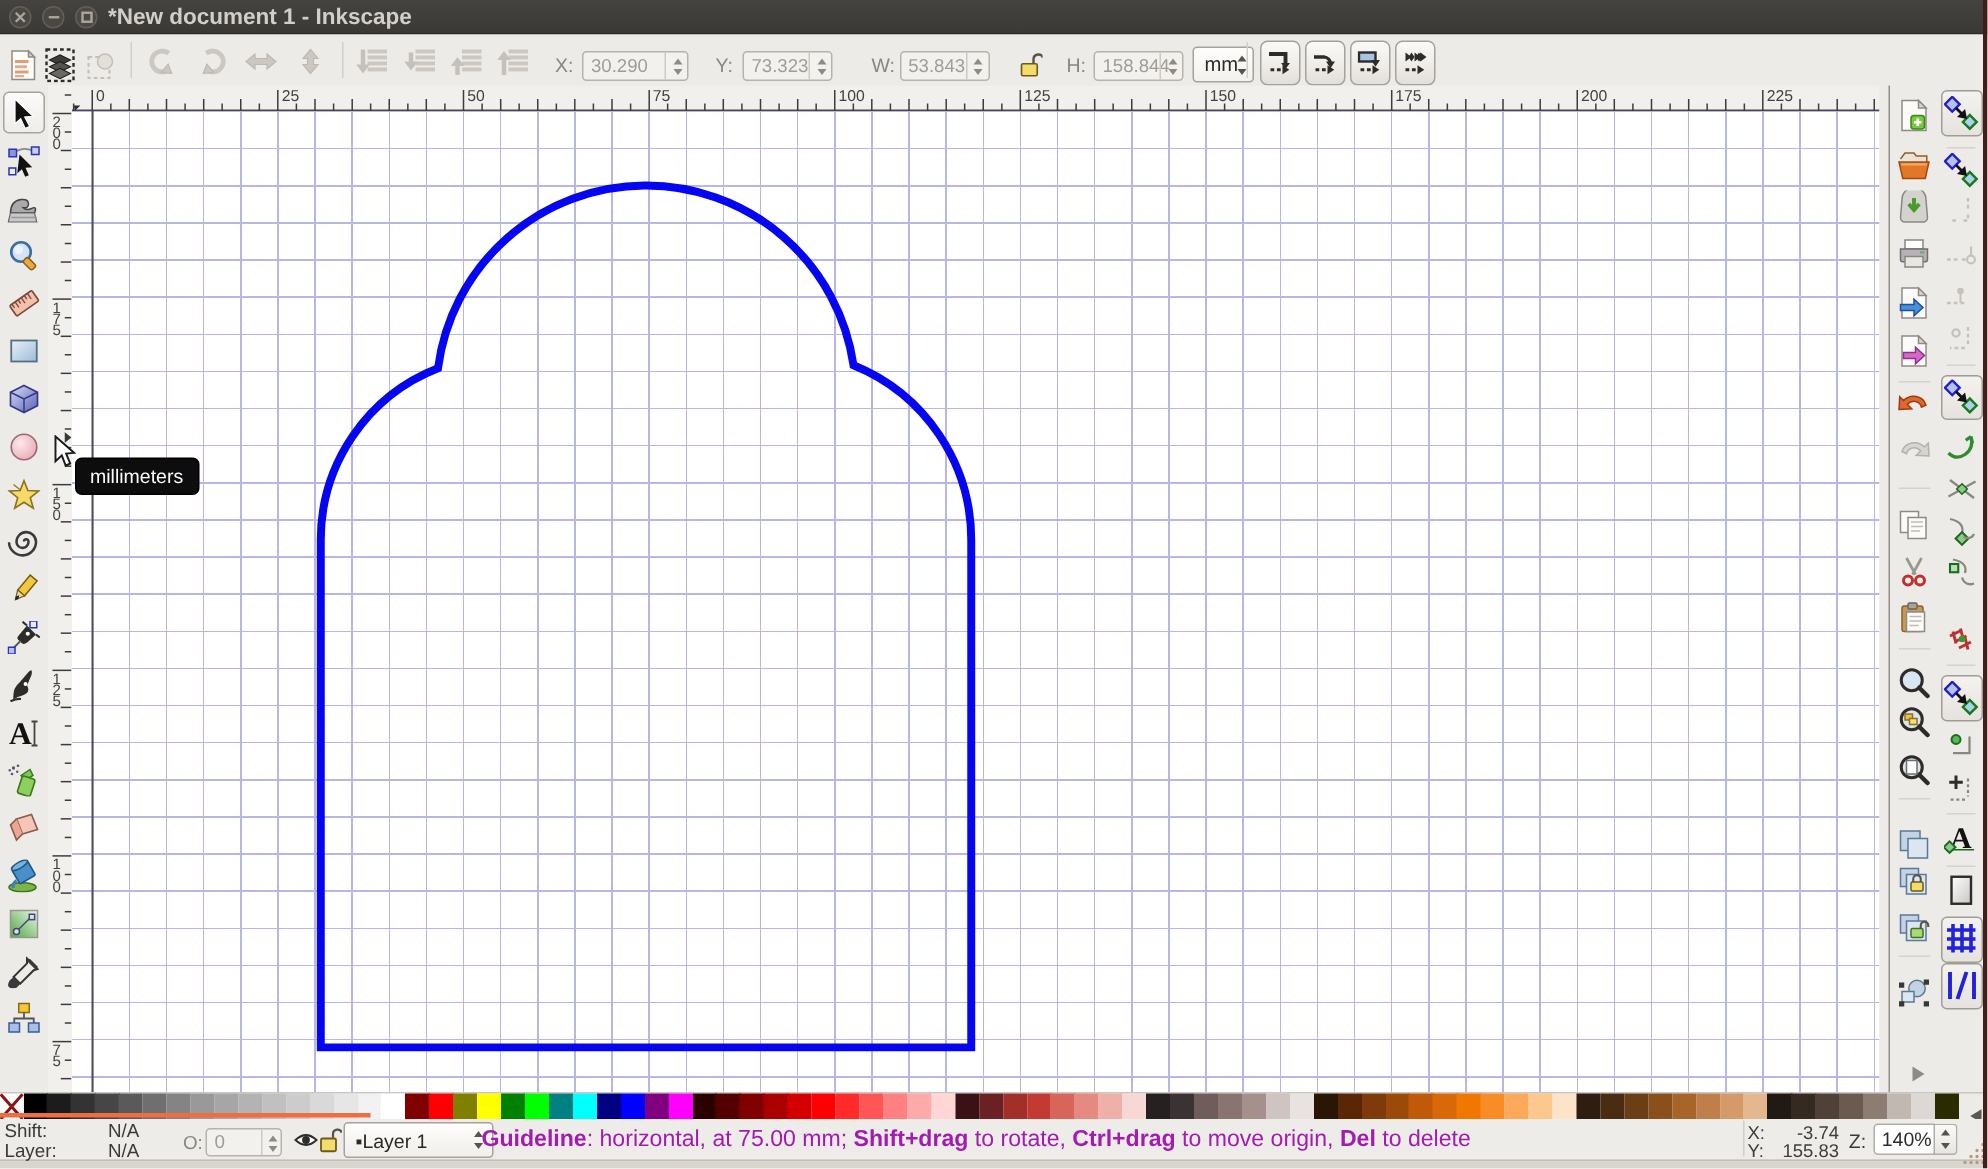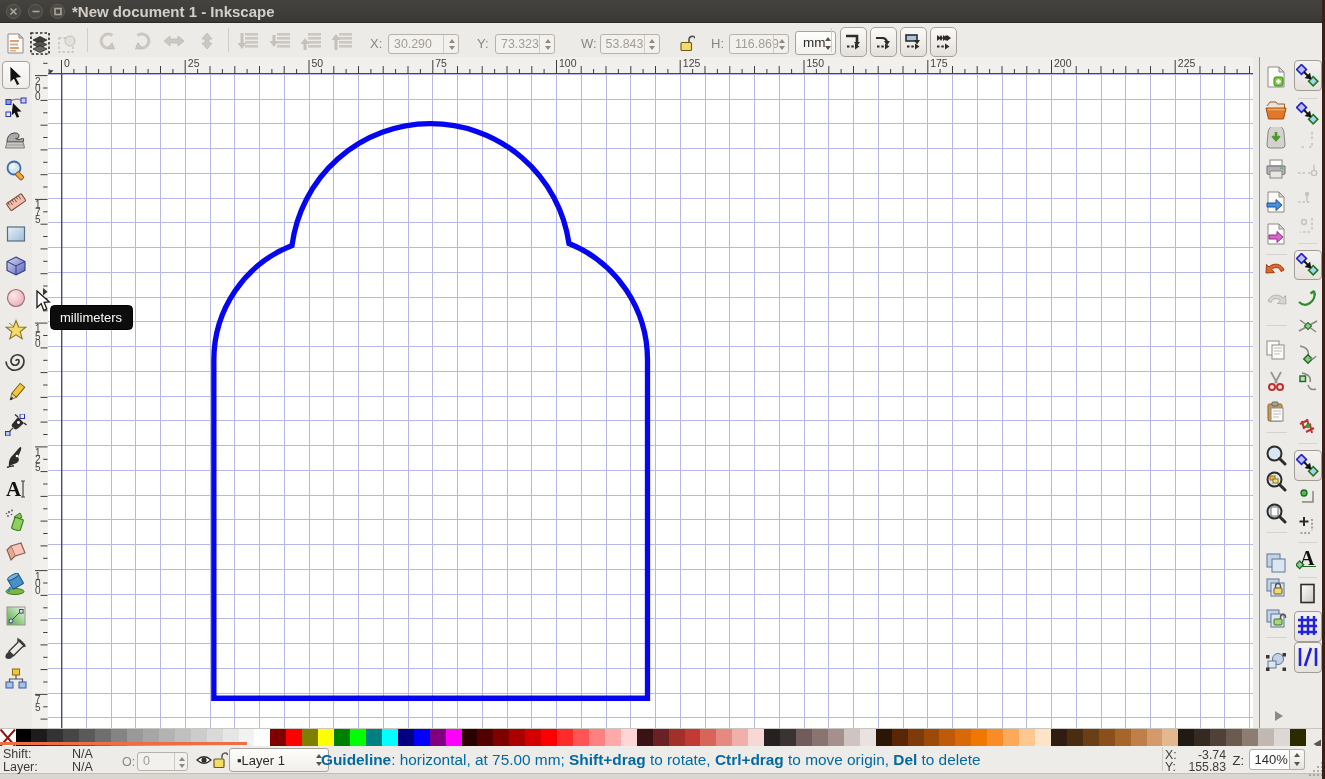--- a/index.html
+++ b/index.html
@@ -118,21 +118,21 @@
       <span class="sp"></span>
       <div class="arrup" style="right:3.5px;top:4.75px"></div>
       <div class="arrdn" style="right:3.5px;top:11.75px"></div>
     </div>
     <svg class="a" style="left:679px;top:11px" width="16" height="18" viewBox="0 0 16 18">
       <rect x="2" y="8.5" width="10.5" height="8" rx="1" fill="#f2dc6a" stroke="#6b5a1c" stroke-width="1.1"></rect>
       <path d="M10 8 v-2.5 a3.3 3.3 0 0 1 6.4 -1" fill="none" stroke="#57524a" stroke-width="1.6"></path>
     </svg>
     <div class="lbl" style="left:711px;top:13px">H:</div>
     <div class="spin" style="left:729px;top:10.5px;width:60px;height:20.5px">
-      <span class="v">116.869</span>
+      <span class="v">158.844</span>
       <span class="sp"></span>
       <div class="arrup" style="right:3.5px;top:4.75px"></div>
       <div class="arrdn" style="right:3.5px;top:11.75px"></div>
     </div>
     <div class="a" style="left:795px;top:8px;width:41px;height:24px;border:1px solid #a7a39c;border-radius:3px;background:linear-gradient(#fefefd,#f3f1ed)">
       <span style="position:absolute;left:7px;top:3px;font-size:13.5px;color:#2c2a27">mm</span>
       <div class="arrup" style="right:4px;top:4.5px;border-bottom-color:#57534d"></div>
       <div class="arrdn" style="right:4px;top:13.5px;border-top-color:#57534d"></div>
     </div>
     <div class="a" style="left:831px;top:5px;width:1px;height:24px;background:#d2cec8"></div>
@@ -906,21 +906,21 @@
   </svg>
 <svg class="a" style="left:213px;top:750px" width="15" height="19" viewBox="0 0 15 19">
     <rect x="1" y="9" width="10" height="8.5" rx="1" fill="#f2dc6a" stroke="#6b5a1c" stroke-width="1.2"></rect>
     <path d="M9 8.5 v-2.5 a3 3 0 0 1 5.8 -1" fill="none" stroke="#57524a" stroke-width="1.5"></path>
   </svg>
 <div class="a" style="left:229px;top:748px;width:100px;height:23.5px;border:1px solid #a7a39c;border-radius:3px;background:linear-gradient(#fefefd,#f0eee9)">
     <span style="position:absolute;left:7px;top:3.5px;font-size:13px;color:#2c2a27">▪Layer 1</span>
     <div class="arrup" style="right:6px;top:5px;border-bottom-color:#57534d"></div>
     <div class="arrdn" style="right:6px;top:13px;border-top-color:#57534d"></div>
   </div>
-<div class="a" style="left:321px;top:750.5px;font-size:15.4px;color:#0369a1"><b>Guideline</b>: horizontal, at 75.00 mm; <b>Shift+drag</b> to rotate, <b>Ctrl+drag</b> to move origin, <b>Del</b> to delete</div>
+<div class="a" style="left:321px;top:750.5px;font-size:15.4px;color:#a21caf"><b>Guideline</b>: horizontal, at 75.00 mm; <b>Shift+drag</b> to rotate, <b>Ctrl+drag</b> to move origin, <b>Del</b> to delete</div>
 <div class="a" style="left:1161.5px;top:747px;width:1px;height:24px;background:#d2cec8"></div>
 <div class="a" style="left:1165px;top:747.5px;font-size:12.3px;color:#3f3d39">X:</div>
 <div class="a" style="left:1180px;top:747.5px;width:46px;text-align:right;font-size:12.3px;color:#3f3d39">-3.74</div>
 <div class="a" style="left:1165px;top:760.3px;font-size:12.3px;color:#3f3d39">Y:</div>
 <div class="a" style="left:1180px;top:760.3px;width:46px;text-align:right;font-size:12.3px;color:#3f3d39">155.83</div>
 <div class="a" style="left:1232.5px;top:752.5px;font-size:13px;color:#3a3834">Z:</div>
 <div class="a" style="left:1248.5px;top:748.5px;width:41px;height:21px;background:#fff;border:1px solid #b1ada7;border-radius:3px 0 0 3px">
     <span style="position:absolute;left:5px;top:2.5px;font-size:13px;color:#2e2c29">140%</span>
   </div>
 <div class="a" style="left:1289.5px;top:748.5px;width:15px;height:21px;border:1px solid #b1ada7;border-left:none;border-radius:0 3px 3px 0;background:linear-gradient(#fbfaf8,#e8e5e0)">

